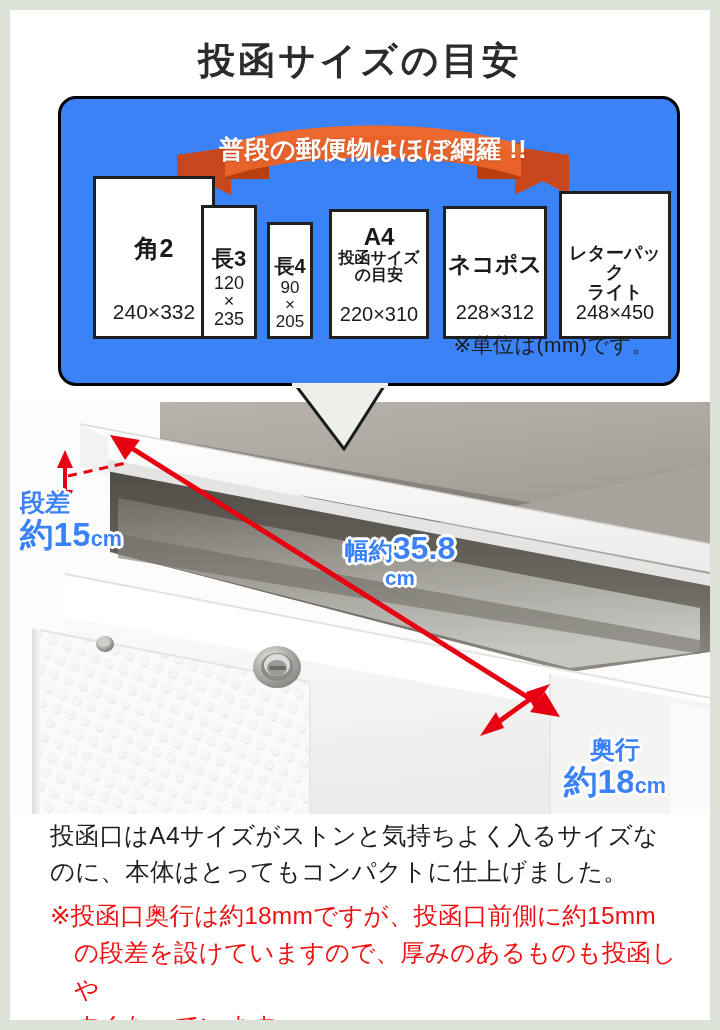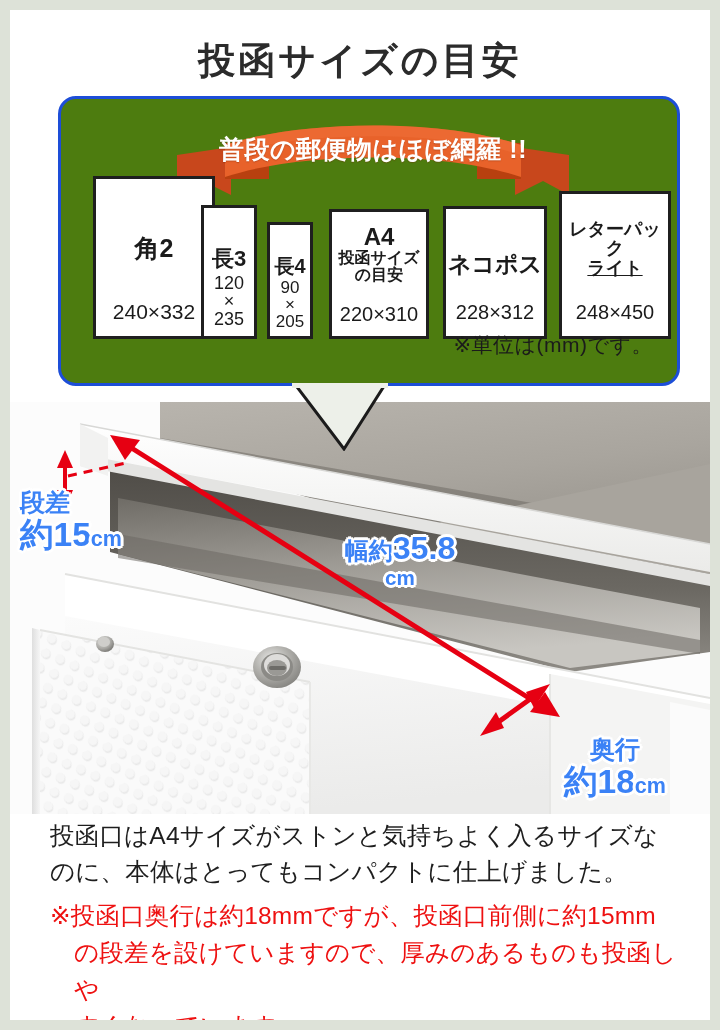--- a/index.html
+++ b/index.html
@@ -38,22 +38,22 @@
     color: #2b2b2b;
   }
 
   
   .bubble {
     position: absolute;
     left: 48px;
     top: 86px;
     width: 622px;
     height: 290px;
-    background: #4d7c0f;
-    border: 3px solid #1d4ed8;
+    background: #3b82f6;
+    border: 3px solid #000000;
     border-radius: 18px;
   }
   .bubble-tail {
     position: absolute;
     left: 282px;
     top: 373px;
     width: 96px;
     height: 68px;
     z-index: 4;
   }
@@ -244,21 +244,21 @@
           <div class="env-dim" style="font-size:20px; margin-bottom:12px;">220×310</div>
         </div>
 
         <div class="env" style="left:382px; width:104px; height:133px;">
           <div class="env-name" style="font-size:23px; margin-bottom:26px;">ネコポス</div>
           <div class="env-dim" style="font-size:20px; margin-bottom:14px;">228×312</div>
         </div>
 
         <div class="env" style="left:498px; width:112px; height:148px;">
           <div class="env-name" style="font-size:18px; margin-bottom:1px;">レターパック</div>
-          <div class="env-sub" style="font-size:18px; margin-bottom:24px;text-decoration:underline;">ライト</div>
+          <div class="env-sub" style="font-size:18px; ">ライト</div>
           <div class="env-dim" style="font-size:20px; margin-bottom:14px;">248×450</div>
         </div>
 
       </div>
 
       <div class="unit-note">※単位は(mm)です。</div>
     </div>
 
     <svg class="bubble-tail" viewBox="0 0 96 68" xmlns="http://www.w3.org/2000/svg">
       <path d="M2 0 L94 0 L52 66 Z" fill="#edf0e9" stroke="#1b1b1b" stroke-width="3"></path>

